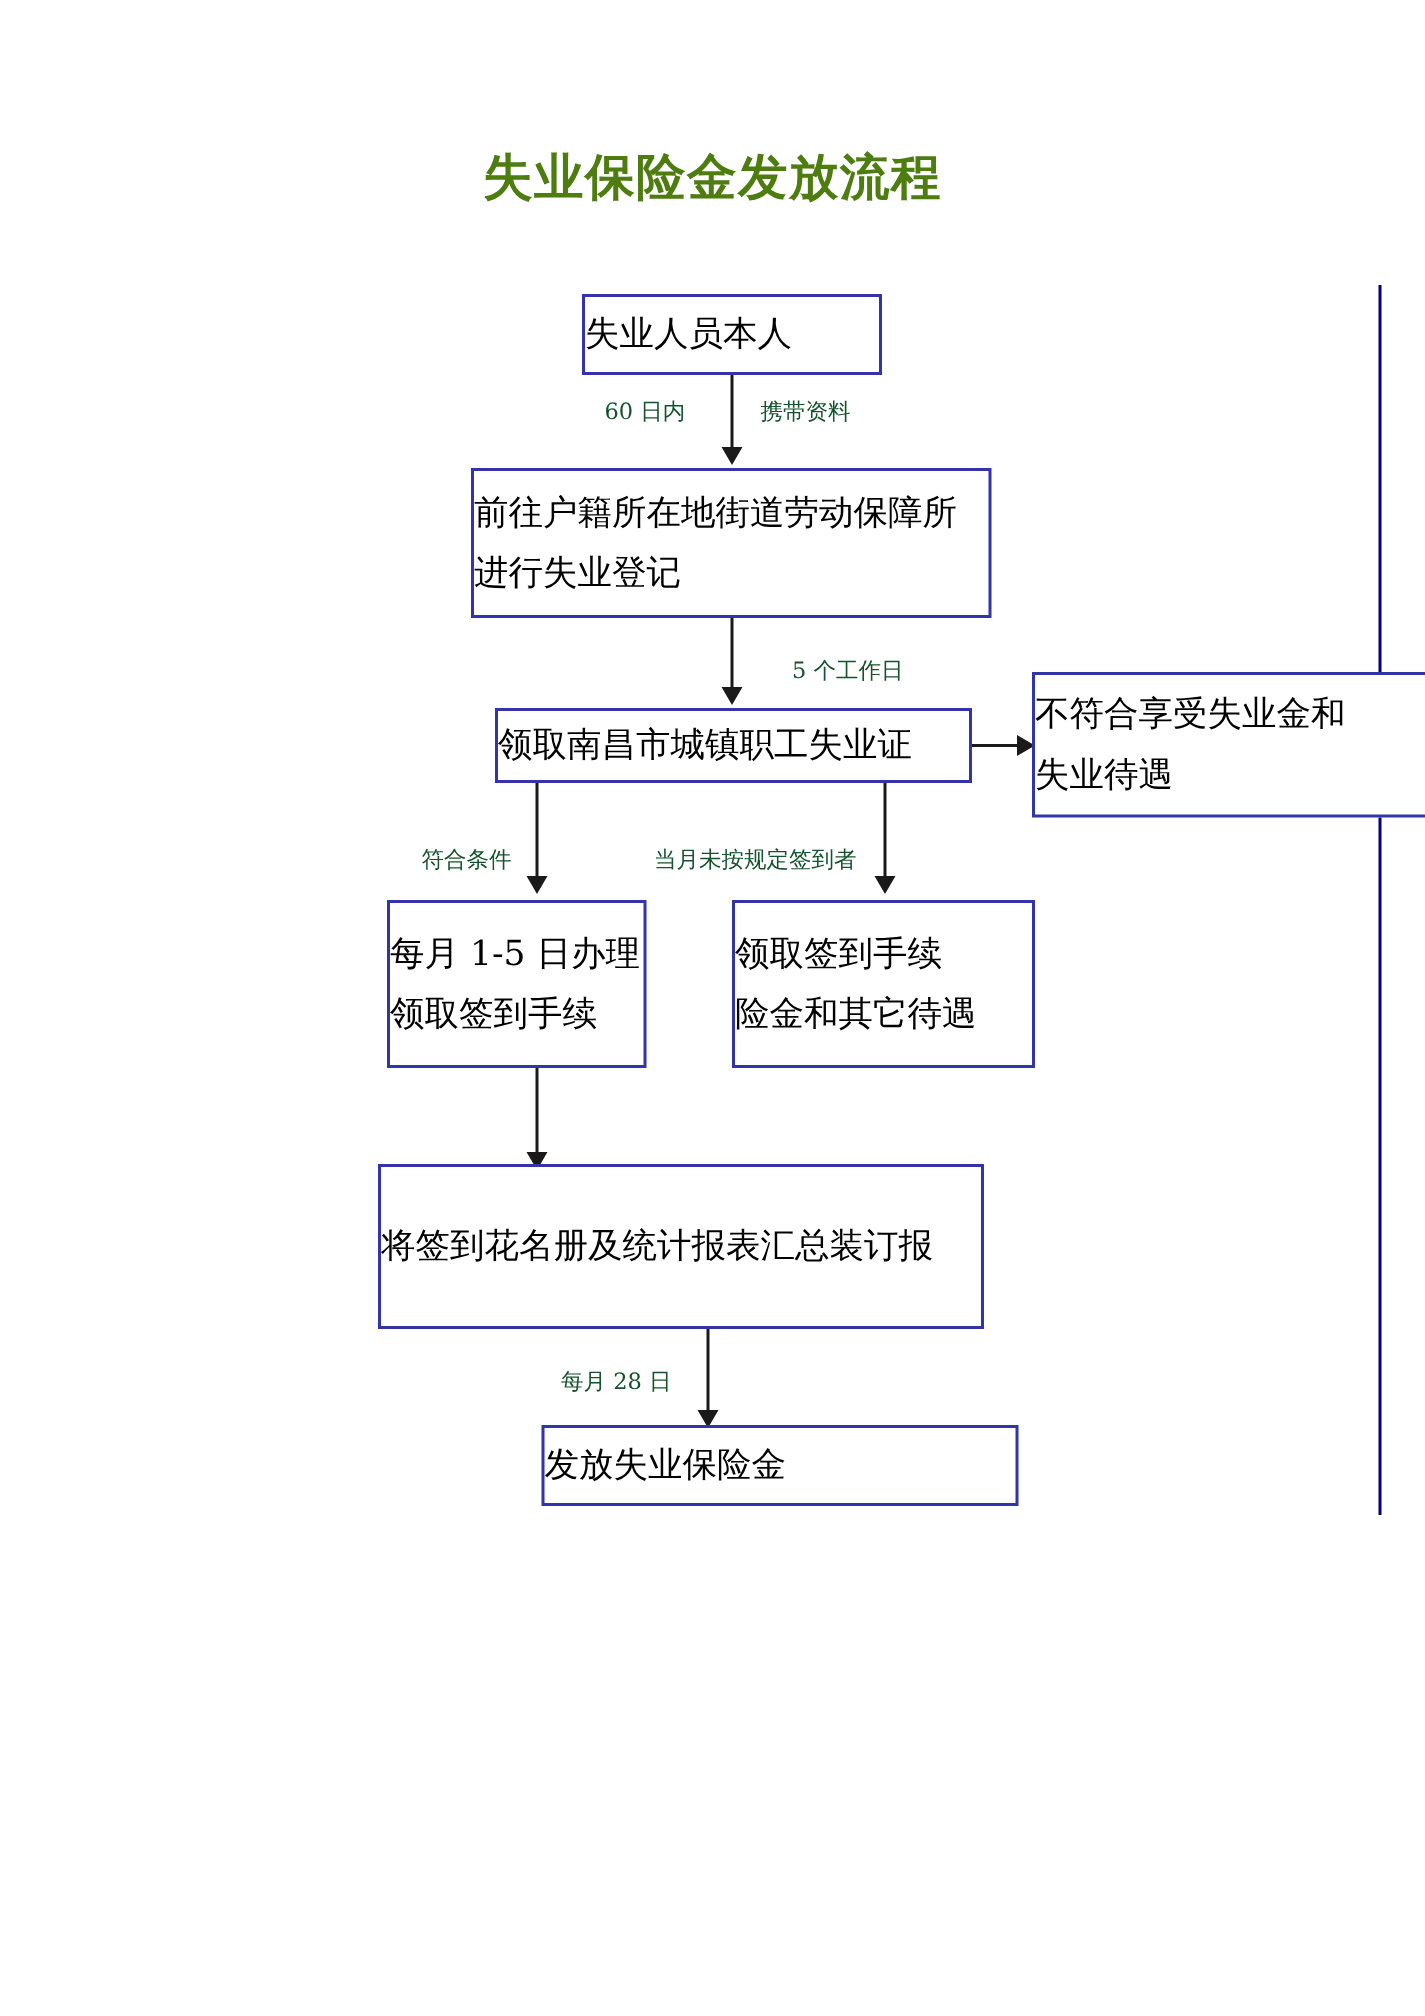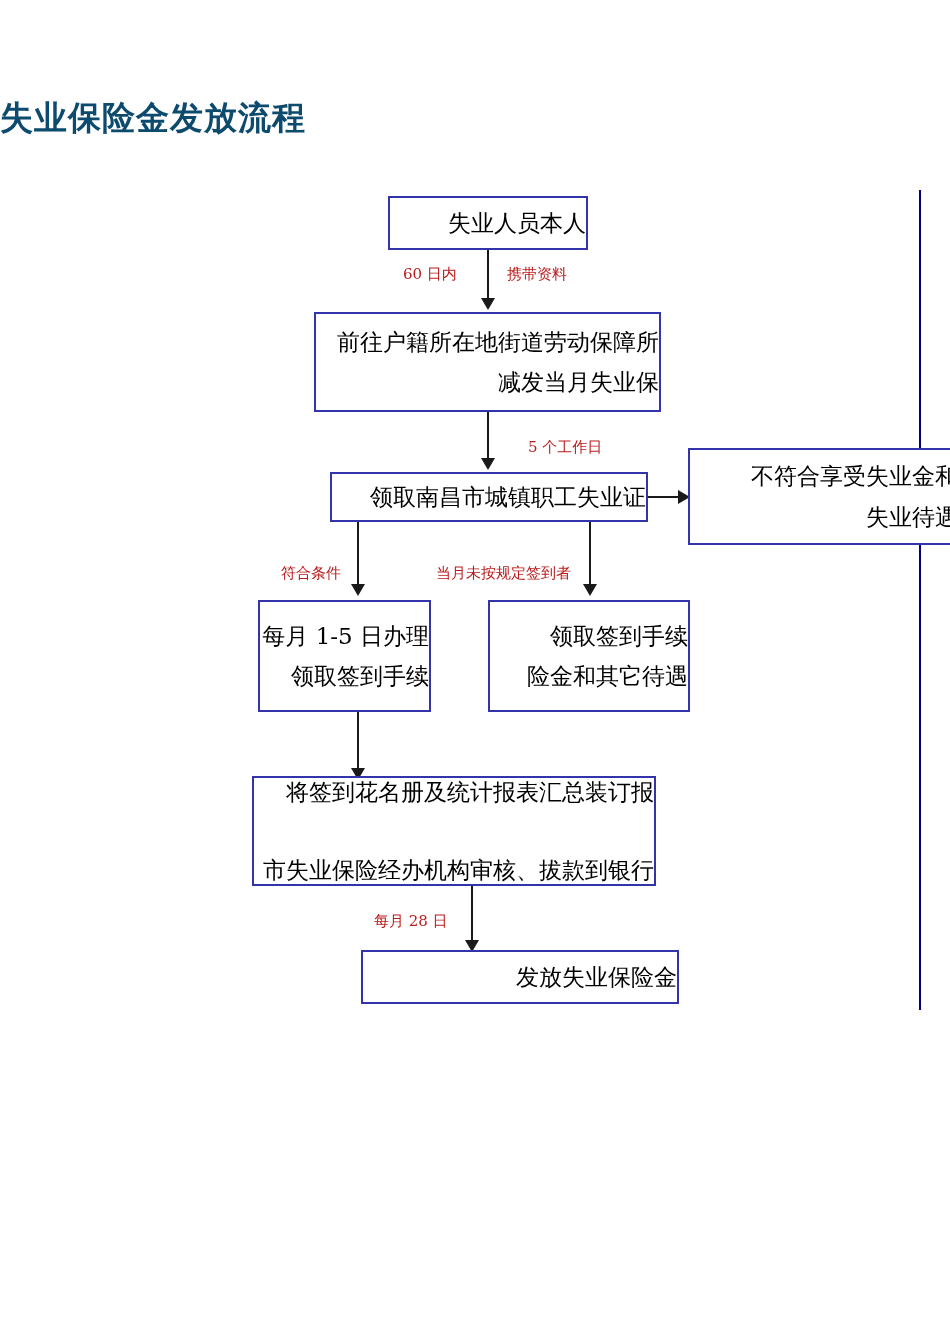--- a/index.html
+++ b/index.html
@@ -16,35 +16,35 @@
     width: 950px;
     height: 1344px;
     background: #ffffff;
     overflow: hidden;
   }
   .title {
     position: absolute;
     left: 0;
     top: 96px;
     width: 950px;
-    text-align: left;
+    text-align: center;
     font-family: "DejaVu Sans", "Liberation Sans", sans-serif;
     font-size: 33px;
     font-weight: bold;
     letter-spacing: 1px;
-    color: #0c4a6e;
+    color: #4d7c0f;
   }
   .box {
     position: absolute;
     box-sizing: border-box;
     border: 2px solid #3333aa;
     background: #ffffff;
     display: flex;
     flex-direction: column;
-    align-items: flex-end;
+    align-items: flex-start;
     justify-content: center;
     font-family: "DejaVu Serif", "Liberation Serif", serif;
     font-size: 23px;
     line-height: 1.05;
     color: #000000;
     text-align: center;
   }
   .box .line {
     display: block;
     white-space: nowrap;
@@ -76,21 +76,21 @@
     width: 0;
     height: 0;
     border-top: 7px solid transparent;
     border-bottom: 7px solid transparent;
     border-left: 12px solid #1a1a1a;
   }
   .edge-label {
     position: absolute;
     font-family: "DejaVu Serif", "Liberation Serif", serif;
     font-size: 15px;
-    color: #b91c1c;
+    color: #14532d;
     white-space: nowrap;
   }
   .side-rule {
     position: absolute;
     width: 2px;
     background: #000080;
   }
 </style>
 </head>
 <body>
@@ -105,21 +105,21 @@
     <span class="line">失业人员本人</span>
   </div>
 
   <div class="vline" style="left:487px; top:250px; height:50px;"></div>
   <div class="arrow-down" style="left:481px; top:298px;"></div>
   <div class="edge-label" style="left:403px; top:265px;">60 日内</div>
   <div class="edge-label" style="left:507px; top:265px;">携带资料</div>
 
   <div class="box" style="left:314px; top:312px; width:347px; height:100px;">
     <span class="line">前往户籍所在地街道劳动保障所</span>
-    <span class="line">减发当月失业保</span>
+    <span class="line">进行失业登记</span>
   </div>
 
   <div class="vline" style="left:487px; top:412px; height:48px;"></div>
   <div class="arrow-down" style="left:481px; top:458px;"></div>
   <div class="edge-label" style="left:497px; top:438px;margin-left:31px;">5 个工作日</div>
 
   <div class="box" style="left:330px; top:472px; width:318px; height:50px;">
     <span class="line">领取南昌市城镇职工失业证</span>
   </div>
 
@@ -147,21 +147,20 @@
   <div class="box" style="left:488px; top:600px; width:202px; height:112px;">
     <span class="line">领取签到手续</span>
     <span class="line">险金和其它待遇</span>
   </div>
 
   <div class="vline" style="left:357px; top:712px; height:58px;"></div>
   <div class="arrow-down" style="left:351px; top:768px;"></div>
 
   <div class="box" style="left:252px; top:776px; width:404px; height:110px;gap:38px;">
     <span class="line">将签到花名册及统计报表汇总装订报</span>
-    <span class="line">市失业保险经办机构审核、拔款到银行</span>
   </div>
 
   <div class="vline" style="left:471px; top:886px; height:56px;"></div>
   <div class="arrow-down" style="left:465px; top:940px;"></div>
   <div class="edge-label" style="left:374px; top:912px;">每月 28 日</div>
 
   <div class="box" style="left:315px; top:950px; width:318px; height:54px;margin-left:46px;">
     <span class="line">发放失业保险金</span>
   </div>
 

